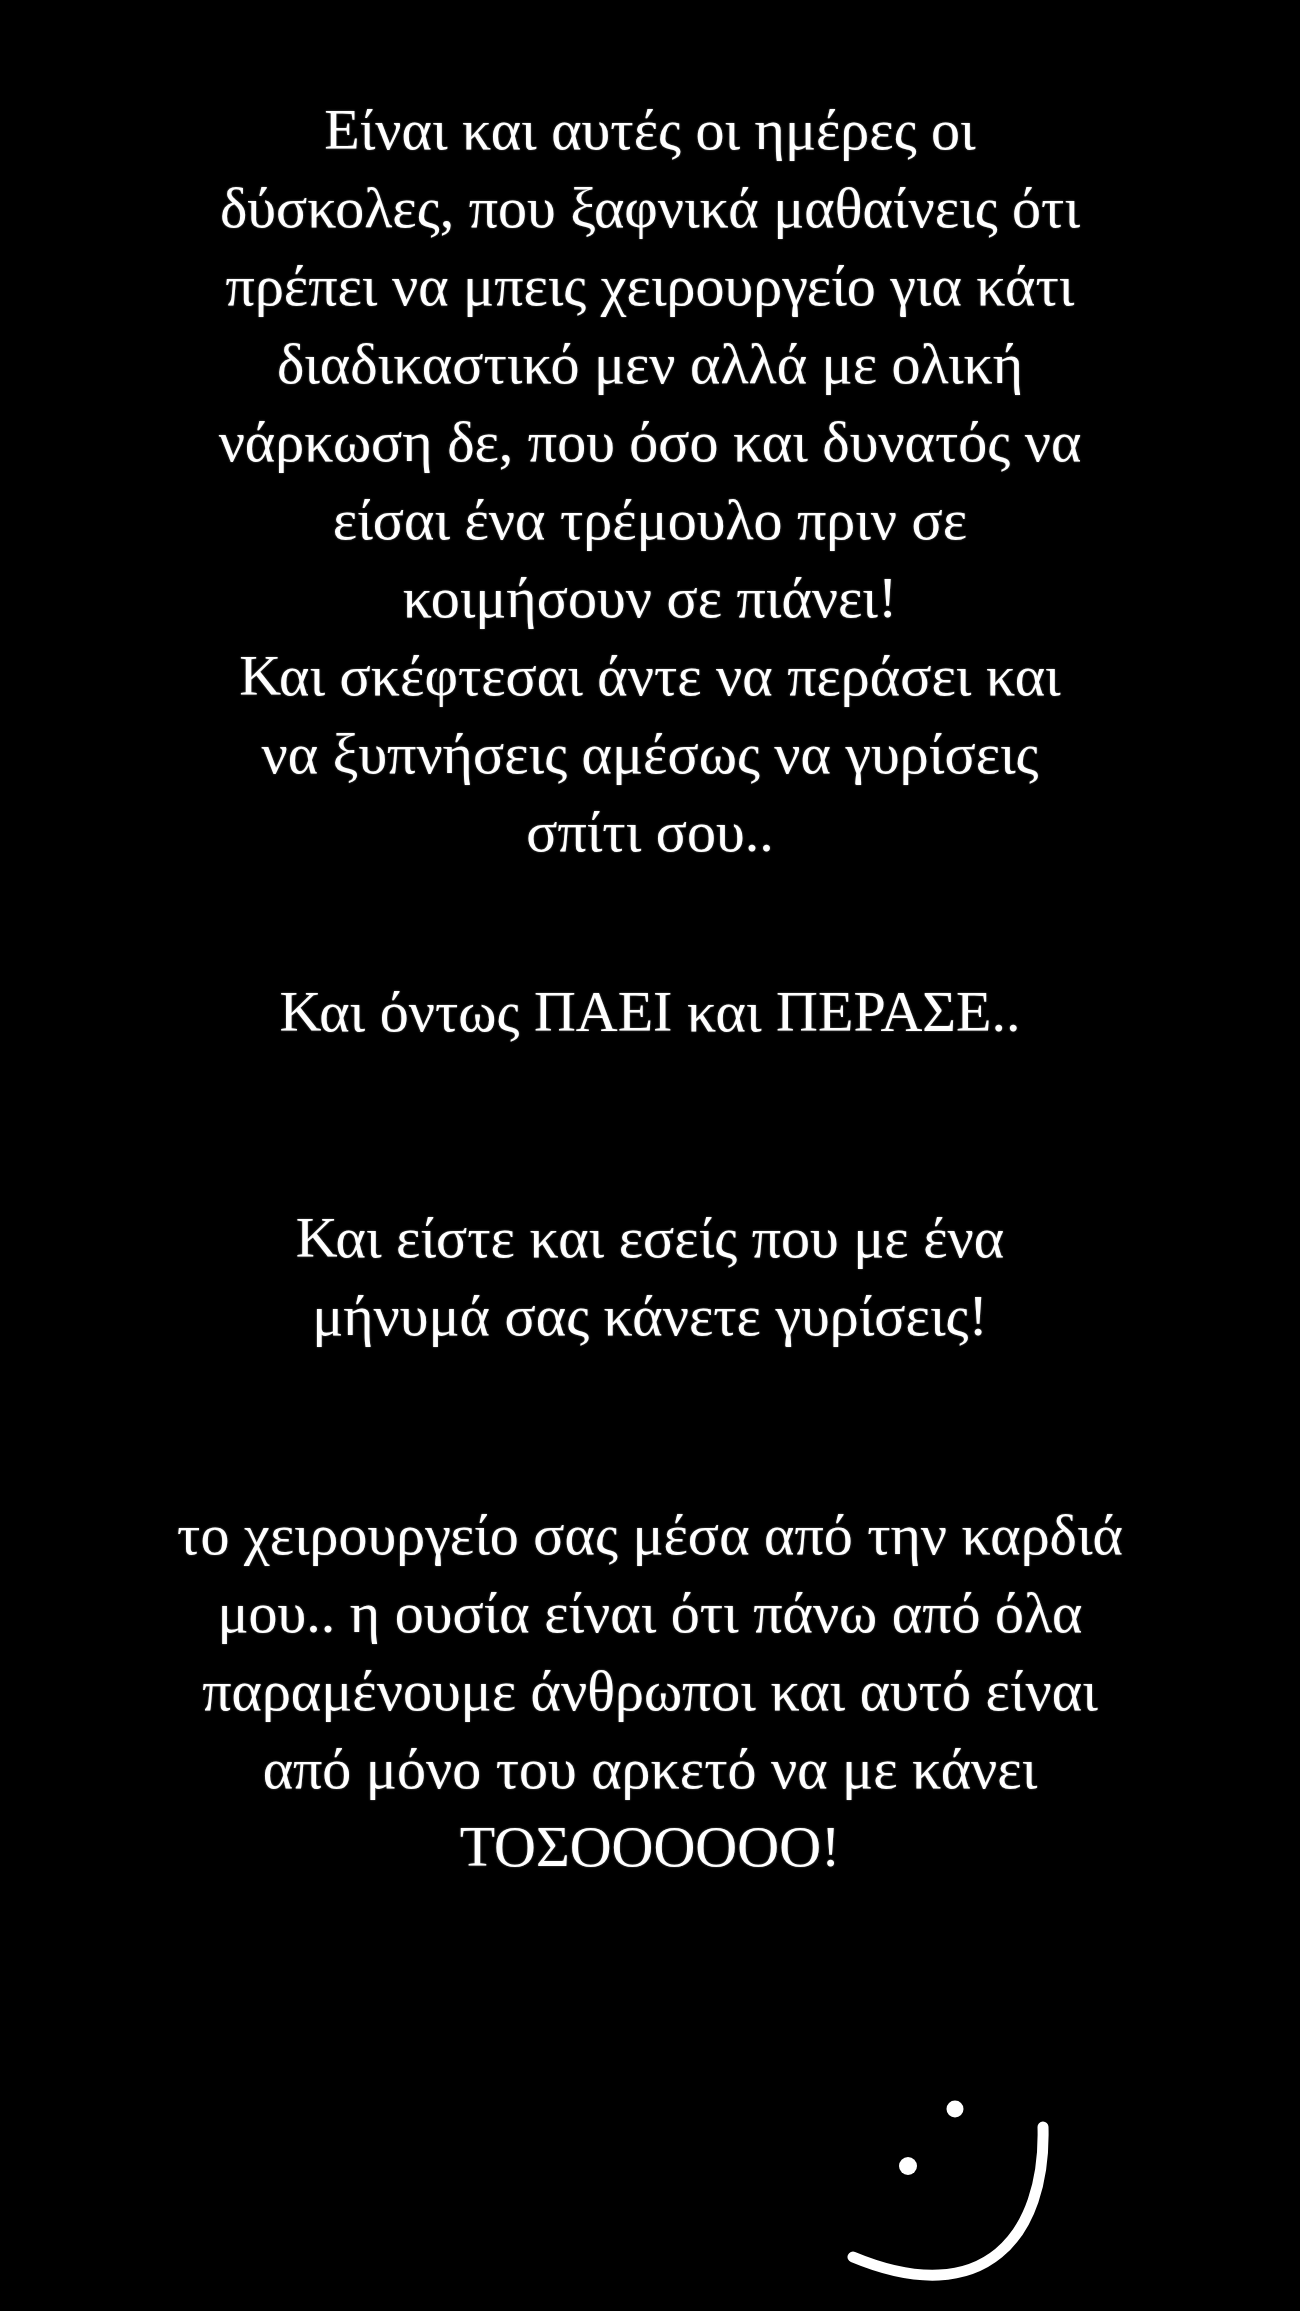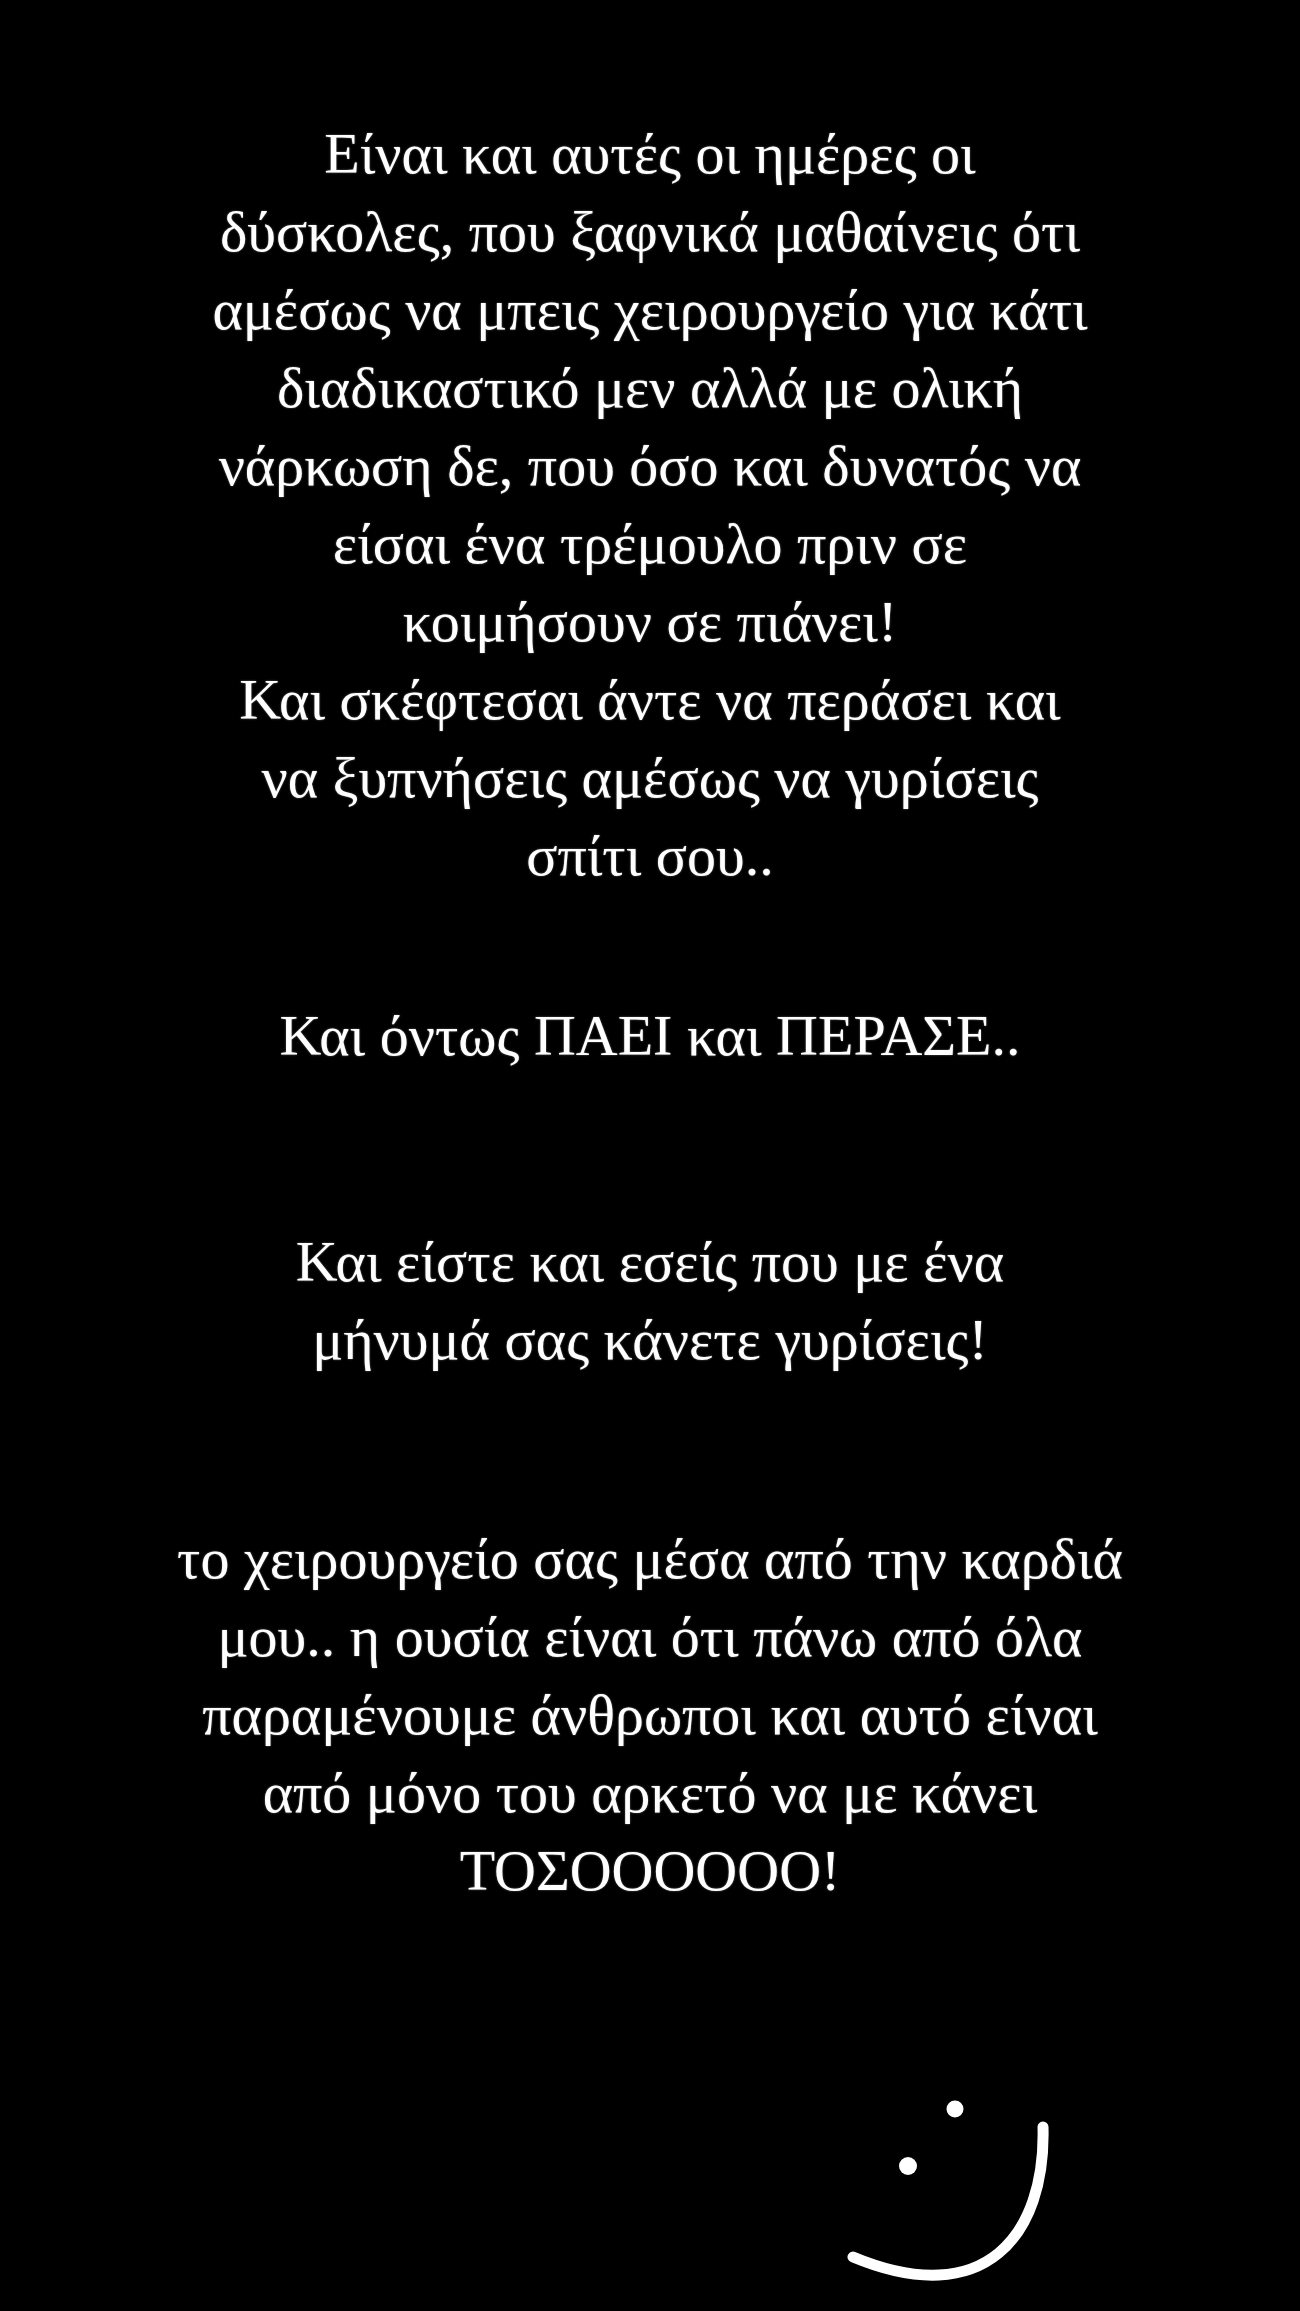--- a/index.html
+++ b/index.html
@@ -17,40 +17,40 @@
     text-align: center;
     color: #ffffff;
   }
   .line {
     font-size: 58px;
     line-height: 78px;
     white-space: nowrap;
     text-shadow: 0 0 2px rgba(255,255,255,0.45);
   }
   .para { margin: 0; }
-  #para-1 { margin-top: 115px; }
+  #para-1 { margin-top: 91px; }
   #para-3 { margin-top: 102px;  }
   #para-4 { margin-top: 148px; text-align: center; }
   #para-5 { margin-top: 141px; }
   .smiley-svg {
     position: absolute;
     left: 0;
     top: 0;
     pointer-events: none;
   }
 </style>
 </head>
 <body style="background: rgb(0, 0, 0);">
 
 <div class="story" style="color: rgb(255, 255, 255);">
 
   <div class="para" id="para-1">
     <div class="line">Είναι και αυτές οι ημέρες οι</div>
     <div class="line">δύσκολες, που ξαφνικά μαθαίνεις ότι</div>
-    <div class="line">αμέσως να μπεις χειρουργείο για κάτι</div>
+    <div class="line">πρέπει να μπεις χειρουργείο για κάτι</div>
     <div class="line">διαδικαστικό μεν αλλά με ολική</div>
     <div class="line">νάρκωση δε, που όσο και δυνατός να</div>
     <div class="line">είσαι ένα τρέμουλο πριν σε</div>
     <div class="line">κοιμήσουν σε πιάνει!</div>
   </div>
 
   <div class="para" id="para-2">
     <div class="line">Και σκέφτεσαι άντε να περάσει και</div>
     <div class="line">να ξυπνήσεις αμέσως να γυρίσεις</div>
     <div class="line">σπίτι σου..</div>

